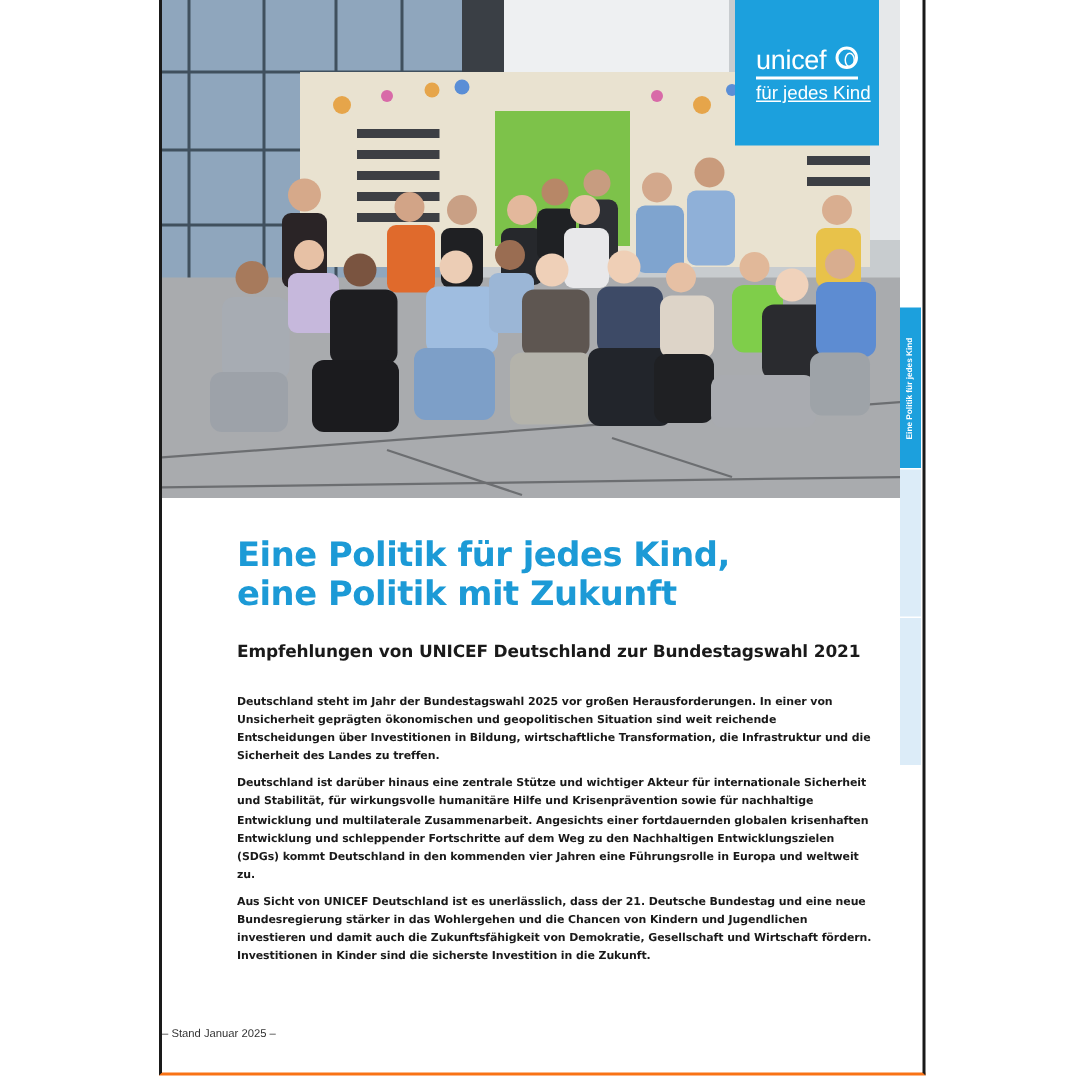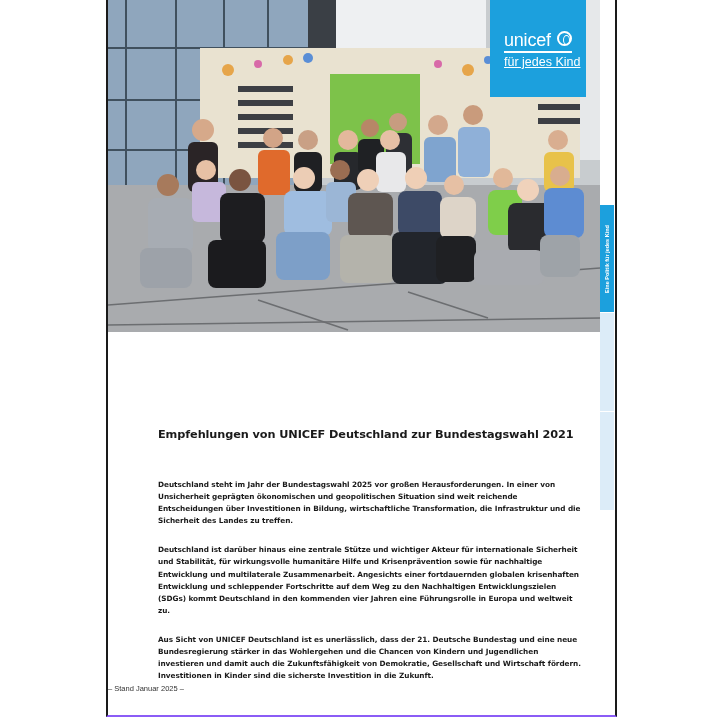--- a/index.html
+++ b/index.html
@@ -1,35 +1,35 @@
 <!DOCTYPE html>
 <html><head>
 <meta charset="utf-8">
 <style>
   html, body { margin: 0; padding: 0; }
   body { width: 720px; height: 720px; background: #ffffff; position: relative; overflow: hidden; font-family: "DejaVu Sans", sans-serif; }
-  .page { position: absolute; left: 106px; top: 0; width: 507px; height: 715px; background: #ffffff; border-left: 2px solid #1a1a1a; border-right: 2px solid #1a1a1a; border-bottom: 2px solid #8b5cf6; box-sizing: content-box; }
+  .page { position: absolute; left: 106px; top: 0; width: 507px; height: 715px; background: #ffffff; border-left: 2px solid #1a1a1a; border-right: 2px solid #1a1a1a; border-bottom: 2px solid #f97316; box-sizing: content-box; }
   .photo { position: absolute; left: 0; top: 0; width: 492px; height: 332px; overflow: hidden; background: #b9bcbf; }
   .photo svg { display: block; }
   .logo { position: absolute; left: 382px; top: 0; width: 96px; height: 97px; background: #1ca0dd; color: #fff; }
   .logo-word { position: absolute; left: 14px; top: 30px; font-family: "Liberation Sans", sans-serif; font-size: 18px; letter-spacing: -0.2px; }
   .logo-globe { position: absolute; left: 67px; top: 31px; width: 15px; height: 15px; border: 2px solid #fff; border-radius: 50%; box-sizing: border-box; }
   .logo-globe::before { content: ""; position: absolute; left: 4px; top: 2px; width: 5px; height: 8px; border: 1.5px solid #fff; border-radius: 50%; }
   .logo-line { position: absolute; left: 14px; top: 51px; width: 68px; height: 1.5px; background: #fff; }
   .logo-tag { position: absolute; left: 14px; top: 55px; font-family: "Liberation Sans", sans-serif; font-size: 12.5px; text-decoration: underline; }
   .tabs { position: absolute; left: 492px; top: 205px; width: 14px; }
   .tab { width: 14px; position: relative; overflow: hidden; }
   .tab.active { height: 107px; background: #1ca0dd; }
   .tab.pale { height: 98px; background: #dcecf8; margin-top: 1px; }
   .tab-text { position: absolute; left: 50%; top: 50%; transform: translate(-50%, -50%) rotate(-90deg); white-space: nowrap; font-size: 5.5px; font-weight: bold; color: #ffffff; font-family: "Liberation Sans", sans-serif; }
   .tab.pale .tab-text { color: #c3dcef; }
   .title { position: absolute; left: 50px; top: 357px; font-family: "DejaVu Sans", sans-serif; font-weight: bold; font-size: 22.5px; line-height: 26px; color: #1c9ad6; letter-spacing: -0.3px; }
   .subtitle { position: absolute; left: 50px; top: 428px; font-family: "DejaVu Sans", sans-serif; font-weight: bold; font-size: 11.3px; color: #1a1a1a; letter-spacing: -0.1px; }
   .body { position: absolute; left: 50px; top: 462px; width: 425px; font-family: "DejaVu Sans", sans-serif; font-weight: bold; font-size: 7.3px; line-height: 12.1px; color: #1a1a1a; letter-spacing: -0.05px; }
-  .body p { margin: 17px 0 6px 0; }
+  .body p { margin: 0 0 6px 0; }
   .footer { position: absolute; left: 0; width: 492px; top: 684px; font-family: "Liberation Sans", sans-serif; font-size: 7.5px; color: #333; }
 </style>
 </head>
 <body>
 
 <div class="page">
 
   <div class="photo">
     <svg width="492" height="332" viewBox="0 0 492 332" xmlns="http://www.w3.org/2000/svg">
 
@@ -153,20 +153,24 @@
       <span class="tab-text">Eine Politik für jedes Kind</span>
     </div>
     <div class="tab pale">
       <span class="tab-text"></span>
     </div>
     <div class="tab pale">
       <span class="tab-text"></span>
     </div>
   </div>
 
+  <div class="title">
+    <div>Eine Politik für jedes Kind,</div>
+    <div>eine Politik mit Zukunft</div>
+  </div>
 
   <div class="subtitle">Empfehlungen von UNICEF Deutschland zur Bundestagswahl 2021</div>
 
   <div class="body">
     <p>Deutschland steht im Jahr der Bundestagswahl 2025 vor großen Herausforderungen. In einer von Unsicherheit geprägten ökonomischen und geopolitischen Situation sind weit reichende Entscheidungen über Investitionen in Bildung, wirtschaftliche Transformation, die Infrastruktur und die Sicherheit des Landes zu treffen.</p>
     <p>Deutschland ist darüber hinaus eine zentrale Stütze und wichtiger Akteur für internationale Sicherheit und Stabilität, für wirkungsvolle humanitäre Hilfe und Krisenprävention sowie für nachhaltige Entwicklung und multilaterale Zusammenarbeit. Angesichts einer fortdauernden globalen krisenhaften Entwicklung und schleppender Fortschritte auf dem Weg zu den Nachhaltigen Entwicklungszielen (SDGs) kommt Deutschland in den kommenden vier Jahren eine Führungsrolle in Europa und weltweit zu.</p>
     <p>Aus Sicht von UNICEF Deutschland ist es unerlässlich, dass der 21. Deutsche Bundestag und eine neue Bundesregierung stärker in das Wohlergehen und die Chancen von Kindern und Jugendlichen investieren und damit auch die Zukunftsfähigkeit von Demokratie, Gesellschaft und Wirtschaft fördern. Investitionen in Kinder sind die sicherste Investition in die Zukunft.</p>
   </div>
 
   <div class="footer">– Stand Januar 2025 –</div>

